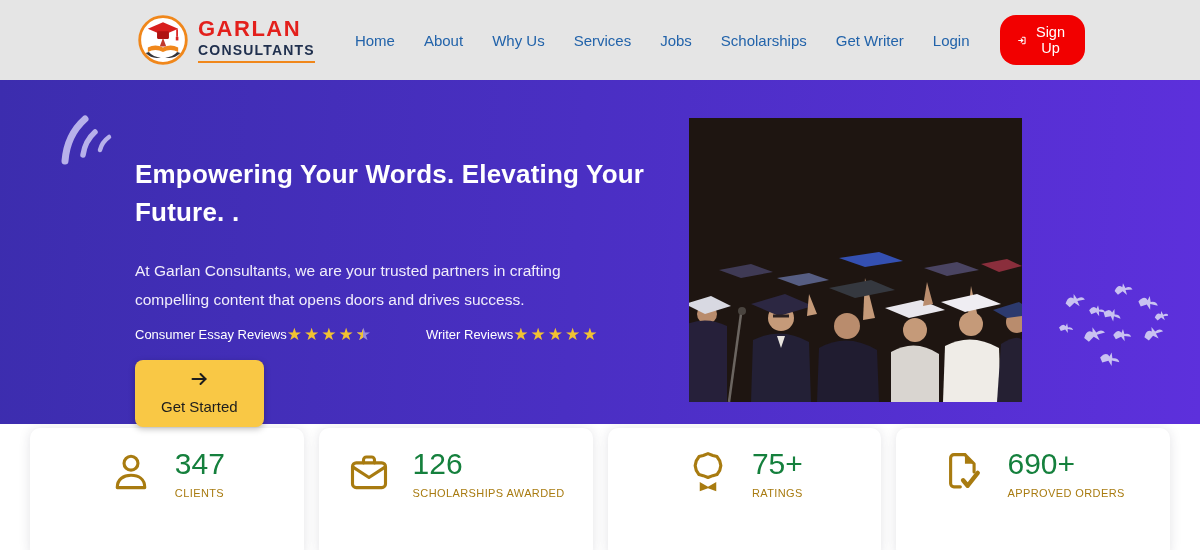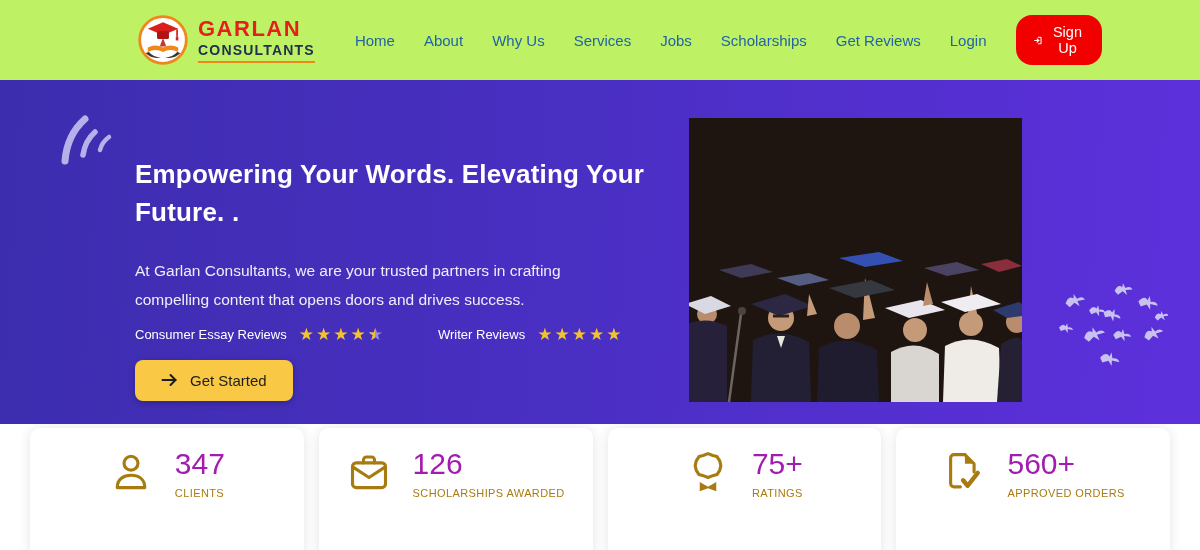--- a/index.html
+++ b/index.html
@@ -1,20 +1,20 @@
 <!DOCTYPE html>
 <html><head>
 <meta charset="utf-8">
 <style>
   * { margin:0; padding:0; box-sizing:border-box; }
   html,body { width:1200px; height:550px; overflow:hidden; background:#fff;
     font-family:"Liberation Sans", sans-serif; }
 
   
-  .header { height:80px; background:#bef264; display:flex; align-items:center;
+  .header { height:80px; background:#e5e5e5; display:flex; align-items:center;
     justify-content:space-between; padding:0 135px 0 137px; }
   .logo { display:flex; align-items:center; gap:9px; cursor:pointer; }
   .logo-badge { width:52px; height:52px; }
   .logo-text { display:flex; flex-direction:column; line-height:1; }
   .logo-top { color:#e3201c; font-weight:bold; font-size:22px; letter-spacing:1.5px; }
   .logo-bottom { color:#20304e; font-weight:bold; font-size:14px; letter-spacing:1.2px;
     margin-top:3px; padding-bottom:4px; border-bottom:2.5px solid #f0871b; }
   .nav { display:flex; align-items:center; gap:29px; margin-left:40px; }
   .nav a { color:#2263aa; text-decoration:none; font-size:15px; white-space:nowrap; }
   .signup-btn { display:flex; align-items:center; gap:7px; background:#f20000; color:#fff;
@@ -25,42 +25,42 @@
   .hero { position:relative; height:344px;
     background:linear-gradient(94deg,#3c2dae 0%,#4a2fc3 48%,#5d30dc 100%); }
   .hero-inner { display:flex; padding:38px 178px 0 135px; }
   .hero-left { flex:1; padding-top:38px; max-width:570px; }
   .hero-title { color:#fff; font-size:26px; font-weight:bold; line-height:1.45;
     max-width:520px; letter-spacing:0.2px; }
   .hero-desc { color:#f0edfb; font-size:15.5px; line-height:1.85; margin-top:26px;
     max-width:450px; }
   .hero-trusted { color:#fff; font-size:20px; margin-top:11px; letter-spacing:0.4px; }
   .reviews { display:flex; align-items:center; gap:55px; margin-top:11px; }
-  .review-group { display:flex; align-items:center; gap:12px;text-align:center; }
+  .review-group { display:flex; align-items:center; gap:0;text-align:center; }
   .review-label { color:#fff; font-size:13px; }
   .stars { display:flex; gap:2px; }
   .star { color:#f1c232; font-size:17px; line-height:1; }
   .star.half { position:relative; color:rgba(255,255,255,0.45); }
   .star.half .fill { position:absolute; left:0; top:0; width:50%; overflow:hidden;
     color:#f1c232; }
   .cta-btn { display:flex; align-items:center; gap:12px; background:#f9c845; color:#1d1d1d;
     border:none; border-radius:8px; padding:12px 26px; font-size:15px;
     font-family:"Liberation Sans", sans-serif; cursor:pointer; margin-top:17px;
-    box-shadow:0 2px 6px rgba(0,0,0,0.25); }
+    box-shadow:0 2px 6px rgba(0,0,0,0.25);flex-direction:column; }
   .hero-photo { width:333px; height:284px; flex:none; display:block; }
   .deco-swoosh { position:absolute; left:55px; top:33px; }
   .deco-birds { position:absolute; right:32px; top:198px; }
 
   
   .stats { background:#fff; padding:4px 30px 0 30px; display:flex; gap:15px; }
   .stat-card { flex:1; background:#fff; border-radius:10px;
     box-shadow:0 1px 12px rgba(40,40,60,0.13); height:130px; padding-top:19px;
     display:flex; justify-content:center; align-items:flex-start; gap:22px; }
   .stat-icon { flex:none; margin-top:3px; }
-  .stat-num { color:#a21caf; font-size:30px; line-height:1.15; }
+  .stat-num { color:#15803d; font-size:30px; line-height:1.15; }
   .stat-label { color:#a87b10; font-size:11px; letter-spacing:0.4px; margin-top:5px;
     text-transform:uppercase; white-space:nowrap; }
 </style>
 </head>
 <body>
 
 <div class="header">
   <div class="logo">
     <svg class="logo-badge" viewBox="0 0 48 48">
       <circle cx="24" cy="24" r="21.5" fill="#fff" stroke="#f0871b" stroke-width="2.6"></circle>
@@ -79,21 +79,21 @@
     </div>
   </div>
 
   <nav class="nav">
     <a href="#">Home</a>
     <a href="#">About</a>
     <a href="#">Why Us</a>
     <a href="#">Services</a>
     <a href="#">Jobs</a>
     <a href="#">Scholarships</a>
-    <a href="#">Get Reviews</a>
+    <a href="#">Get Writer</a>
     <a href="#">Login</a>
   </nav>
 
   <button class="signup-btn">
     <svg width="15" height="15" viewBox="0 0 24 24" fill="none" stroke="#fff" stroke-width="2.6" stroke-linecap="round" stroke-linejoin="round">
       <path d="M13 4h5a1.5 1.5 0 0 1 1.5 1.5v13A1.5 1.5 0 0 1 18 20h-5"></path>
       <polyline points="10 8 14 12 10 16"></polyline>
       <line x1="14" y1="12" x2="4" y2="12"></line>
     </svg>
     <span>Sign Up</span>
@@ -245,17 +245,17 @@
   </div>
 
   <div class="stat-card">
     <svg class="stat-icon" width="44" height="44" viewBox="0 0 24 24" fill="none" stroke="#a87b10" stroke-width="1.7" stroke-linecap="round" stroke-linejoin="round">
       <path d="M12.5 2.5 H6.5 a1.8 1.8 0 0 0 -1.8 1.8 v14 a1.8 1.8 0 0 0 1.8 1.8 H10"></path>
       <path d="M12.5 2.5 L17.5 7.5 V12"></path>
       <path d="M12.5 2.5 V7.5 H17.5" fill="#a87b10" stroke="none"></path>
       <polyline points="11.5 16.5 14 19.5 19.5 12.5" stroke-width="2.4"></polyline>
     </svg>
     <div>
-      <div class="stat-num">560+</div>
+      <div class="stat-num">690+</div>
       <div class="stat-label">APPROVED ORDERS</div>
     </div>
   </div>
 </div>
 
 </body></html>

